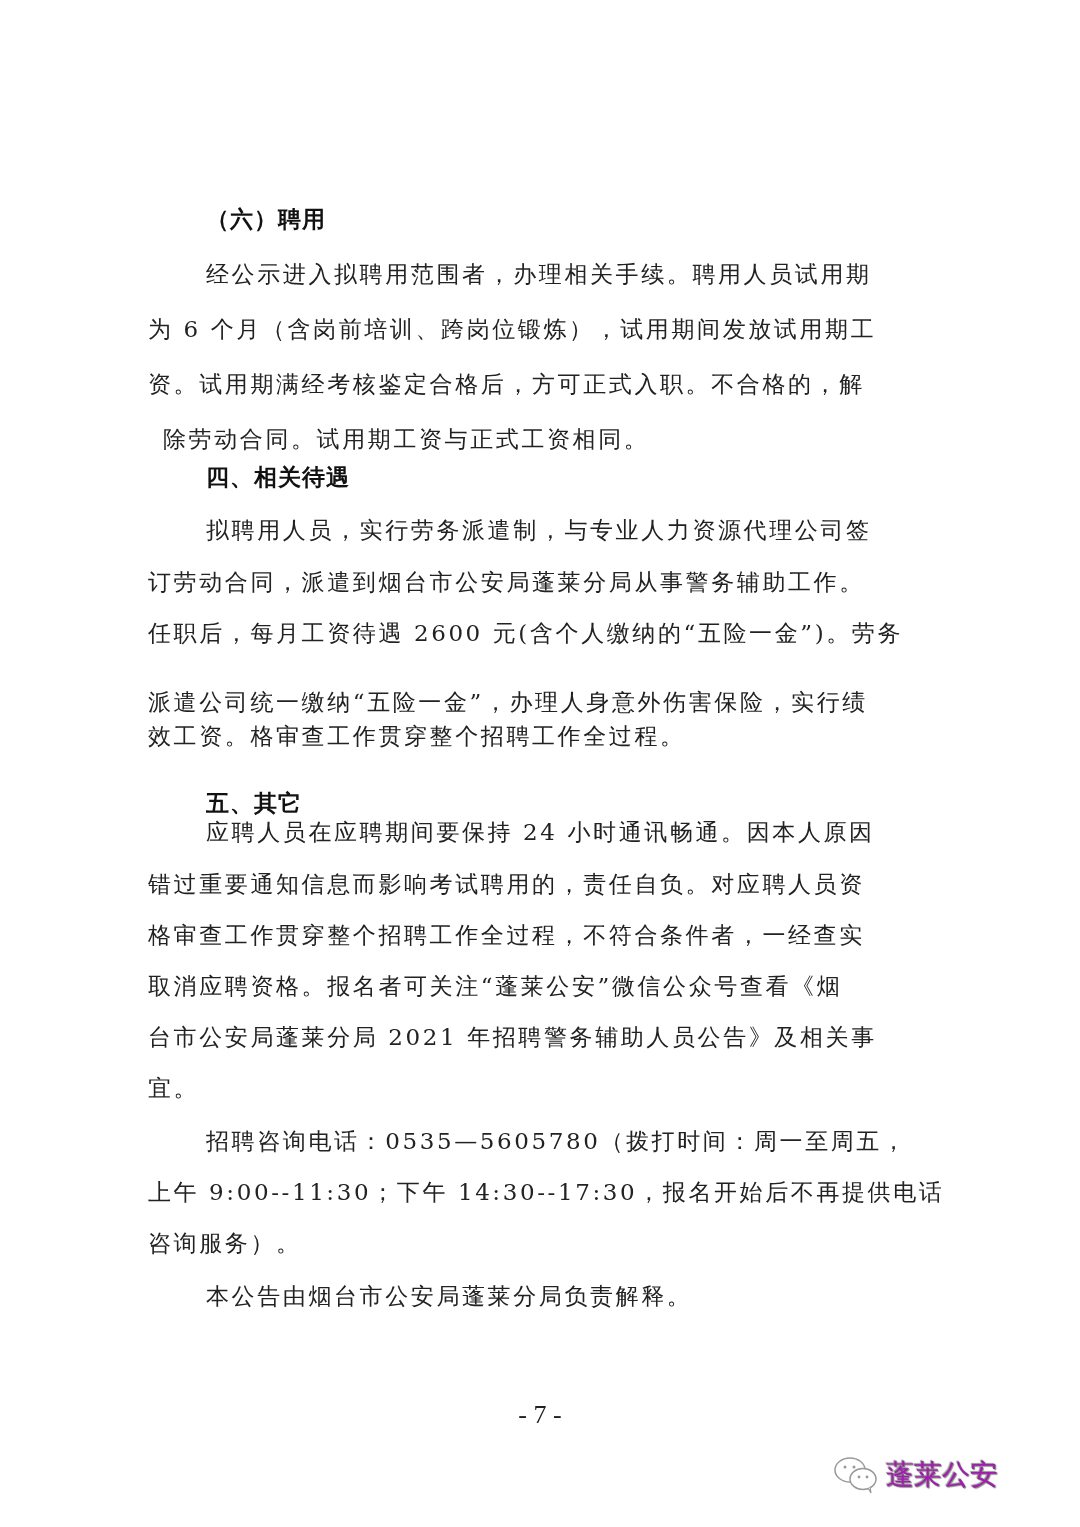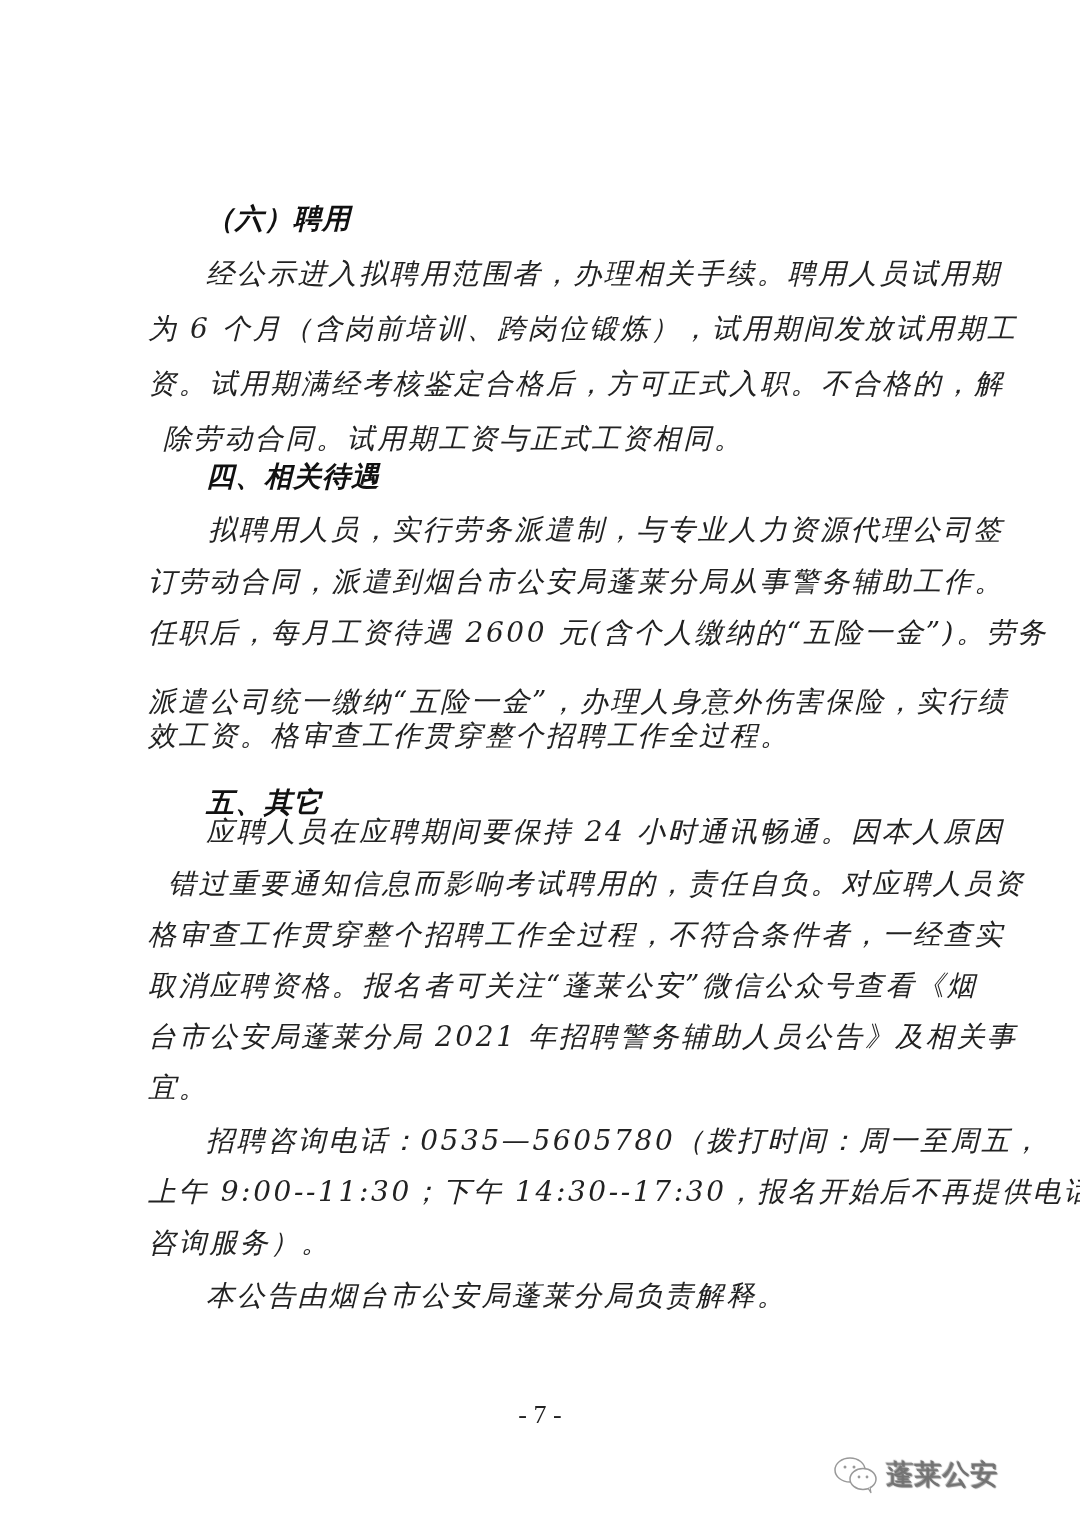--- a/index.html
+++ b/index.html
@@ -11,26 +11,25 @@
       color: #1c1c1c;
       font-family: "DejaVu Serif", "Liberation Serif", serif;
     }
     .page {
       position: absolute; left: 0; top: 0; width: 1080px; height: 1527px;
     }
     .line {
       position: absolute;
       left: 148px;
       width: 800px;
-      font-size: 28px;
+      font-size: 23px;
       line-height: 40px;
       white-space: nowrap;
       letter-spacing: 2.6px;
       color: #222;
-      font-style: italic;
     }
     .line.indent { left: 206px; }
     .heading {
       font-family: "DejaVu Sans", "Liberation Sans", sans-serif;
       font-weight: bold;
       letter-spacing: 1px;
       color: #111;
     }
     .page-number {
       position: absolute;
@@ -38,48 +37,48 @@
       top: 1400px;
       text-align: center;
       font-family: "Liberation Serif", serif;
       font-size: 26px;
       color: #222;
     }
     .watermark {
       position: absolute;
       left: 832px; top: 1455px;
       display: flex; align-items: center; gap: 6px;
-      color: #737373;
+      color: #a21caf;
       font-family: "DejaVu Sans", "Liberation Sans", sans-serif;
       font-size: 28px;
       text-shadow: 0 0 1px #777, 1px 1px 1px #888, -1px -1px 1px #999;
     }
     .watermark svg { display: block; }
   </style>
 </head>
 <body>
 
 <div class="page">
 
   <div class="line indent heading" style="top:199px;">（六）聘用</div>
   <div class="line indent" style="top:254px;">经公示进入拟聘用范围者，办理相关手续。聘用人员试用期</div>
   <div class="line" style="top:309px;">为 6 个月（含岗前培训、跨岗位锻炼），试用期间发放试用期工</div>
   <div class="line" style="top:364px;">资。试用期满经考核鉴定合格后，方可正式入职。不合格的，解</div>
   <div class="line" style="top:419px;margin-left:15px;">除劳动合同。试用期工资与正式工资相同。</div>
 
   <div class="line indent heading" style="top:457px;">四、相关待遇</div>
-  <div class="line indent" style="top:510px;text-align:center;">拟聘用人员，实行劳务派遣制，与专业人力资源代理公司签</div>
+  <div class="line indent" style="top:510px;">拟聘用人员，实行劳务派遣制，与专业人力资源代理公司签</div>
   <div class="line" style="top:562px;">订劳动合同，派遣到烟台市公安局蓬莱分局从事警务辅助工作。</div>
   <div class="line" style="top:613px;">任职后，每月工资待遇 2600 元(含个人缴纳的“五险一金”)。劳务</div>
   <div class="line" style="top:670px;margin-top:12px;">派遣公司统一缴纳“五险一金”，办理人身意外伤害保险，实行绩</div>
   <div class="line" style="top:716px;">效工资。格审查工作贯穿整个招聘工作全过程。</div>
 
   <div class="line indent heading" style="top:783px;">五、其它</div>
   <div class="line indent" style="top:812px;">应聘人员在应聘期间要保持 24 小时通讯畅通。因本人原因</div>
-  <div class="line" style="top:864px;margin-left:20px;">错过重要通知信息而影响考试聘用的，责任自负。对应聘人员资</div>
+  <div class="line" style="top:864px;">错过重要通知信息而影响考试聘用的，责任自负。对应聘人员资</div>
   <div class="line" style="top:915px;">格审查工作贯穿整个招聘工作全过程，不符合条件者，一经查实</div>
   <div class="line" style="top:966px;">取消应聘资格。报名者可关注“蓬莱公安”微信公众号查看《烟</div>
   <div class="line" style="top:1017px;">台市公安局蓬莱分局 2021 年招聘警务辅助人员公告》及相关事</div>
   <div class="line" style="top:1068px;">宜。</div>
 
   <div class="line indent" style="top:1121px;">招聘咨询电话：0535—5605780（拨打时间：周一至周五，</div>
   <div class="line" style="top:1172px;">上午 9:00--11:30；下午 14:30--17:30，报名开始后不再提供电话</div>
   <div class="line" style="top:1223px;">咨询服务）。</div>
 
   <div class="line indent" style="top:1276px;">本公告由烟台市公安局蓬莱分局负责解释。</div>

